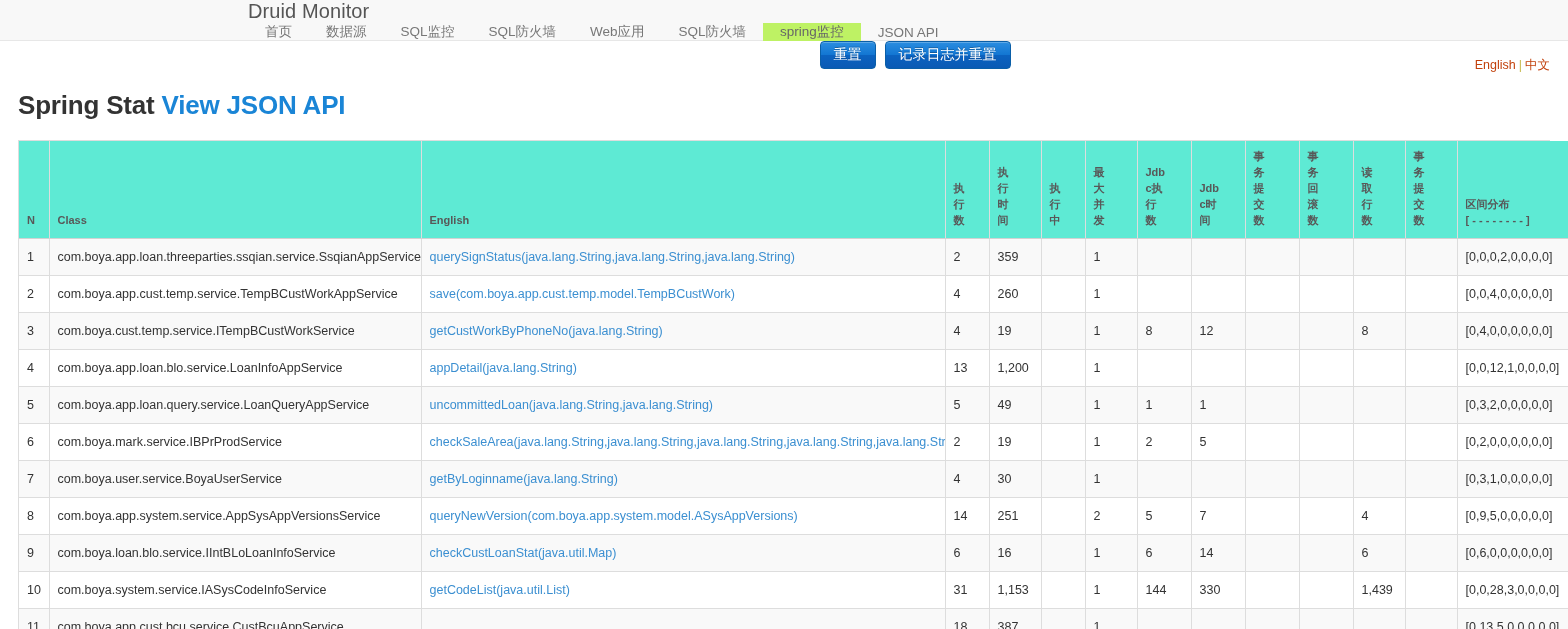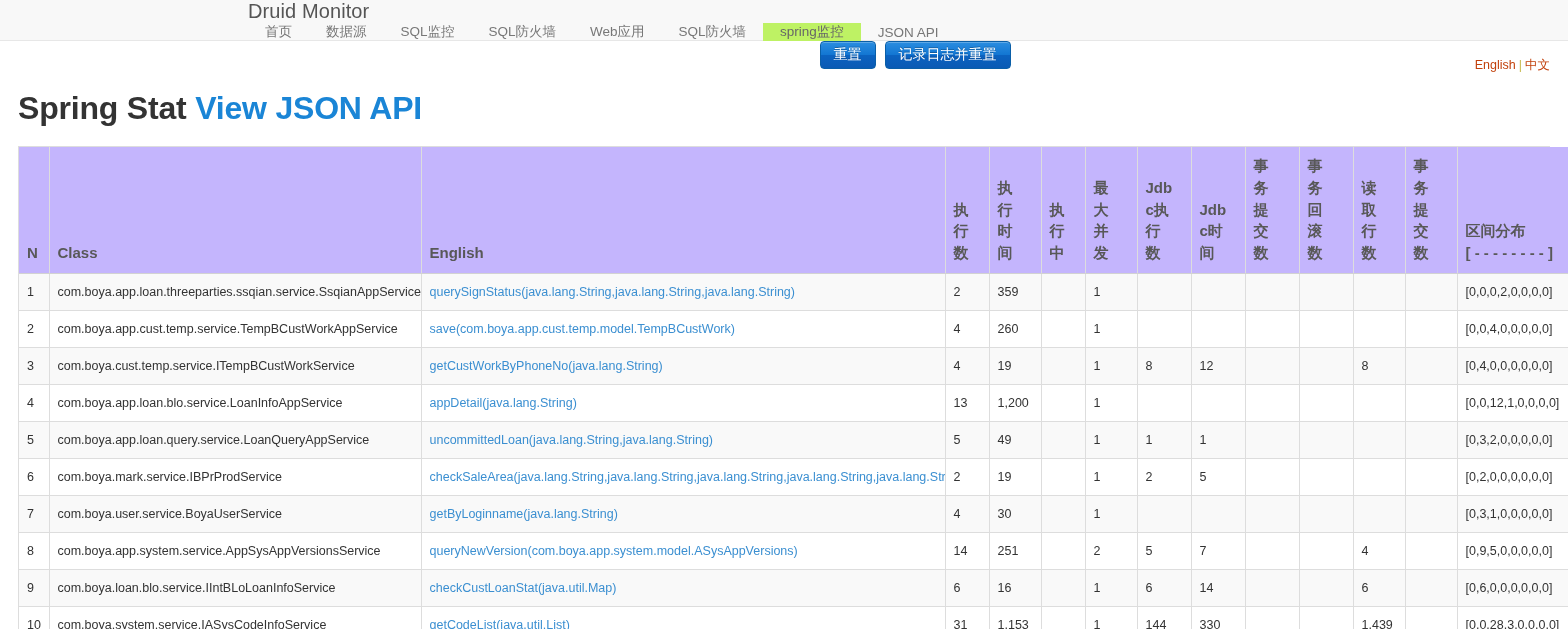--- a/index.html
+++ b/index.html
@@ -87,21 +87,21 @@
   .lang-link {
     color: #c2410c;
     text-decoration: none;
     cursor: pointer;
   }
   .lang-sep { color: #c7b94e; padding: 0 3px; }
 
   
   .page-title {
     margin: 16px 0 0 18px;
-    font-size: 32px;
+    font-size: 26px;
     font-weight: bold;
     color: #333333;
     letter-spacing: -.2px;
   }
   .page-title .api-link {
     color: #1a85d6;
     text-decoration: none;
     cursor: pointer;
   }
 
@@ -113,31 +113,31 @@
     border-bottom: none;
   }
   table.stat {
     width: 100%;
     border-collapse: collapse;
     font-size: 12.5px;
     color: #333333;
     table-layout: fixed;
   }
   table.stat th {
-    background: #c4b5fd;
+    background: #5eead4;
     font-weight: bold;
     color: #585858;
     text-align: left;
     vertical-align: bottom;
     padding: 8px 8px 9px 8px;
     border-right: 1px solid #dddddd;
     border-bottom: 1px solid #d2d2d2;
     height: 76px;
     line-height: 1.45;
-    font-size: 15px;
+    font-size: 11px;
   }
   table.stat th:last-child { border-right: none; }
   table.stat td {
     padding: 9px 8px;
     border-right: 1px solid #dddddd;
     border-bottom: 1px solid #dddddd;
     vertical-align: middle;
     white-space: nowrap;
     overflow: hidden;
     height: 37px;

